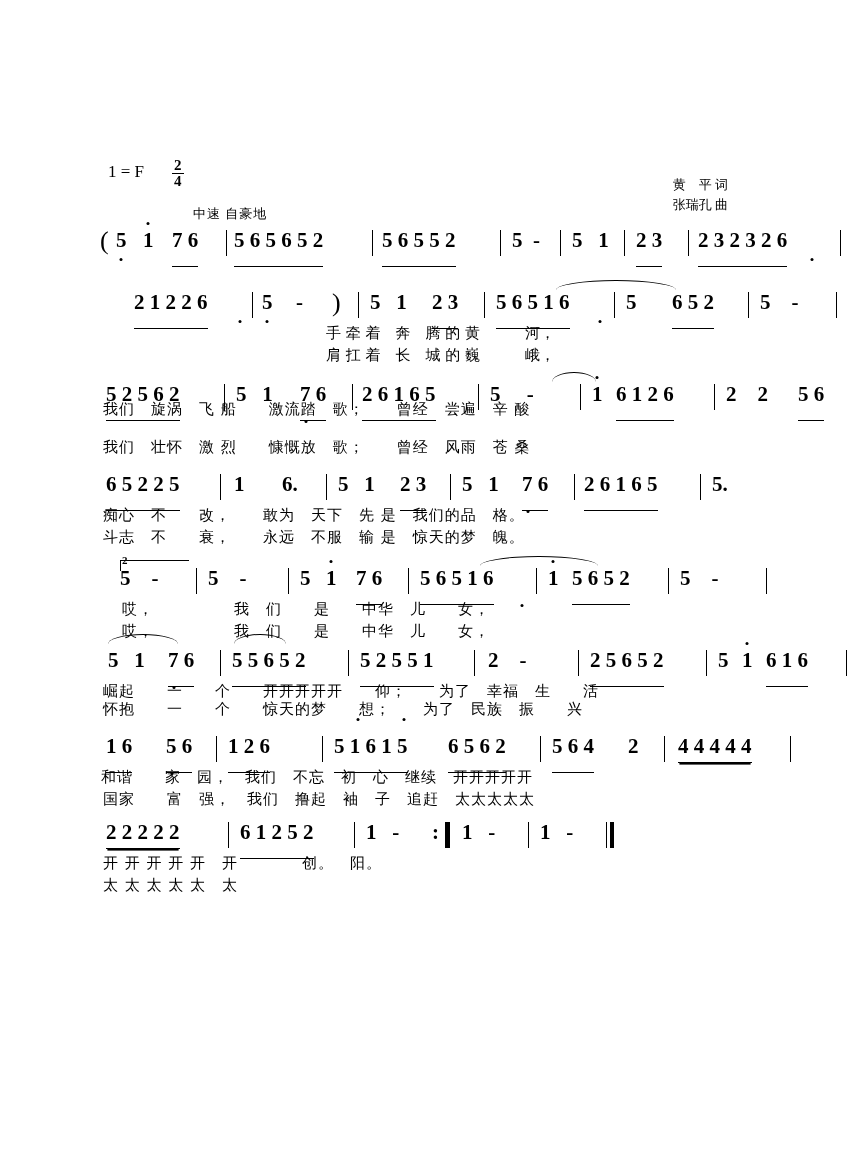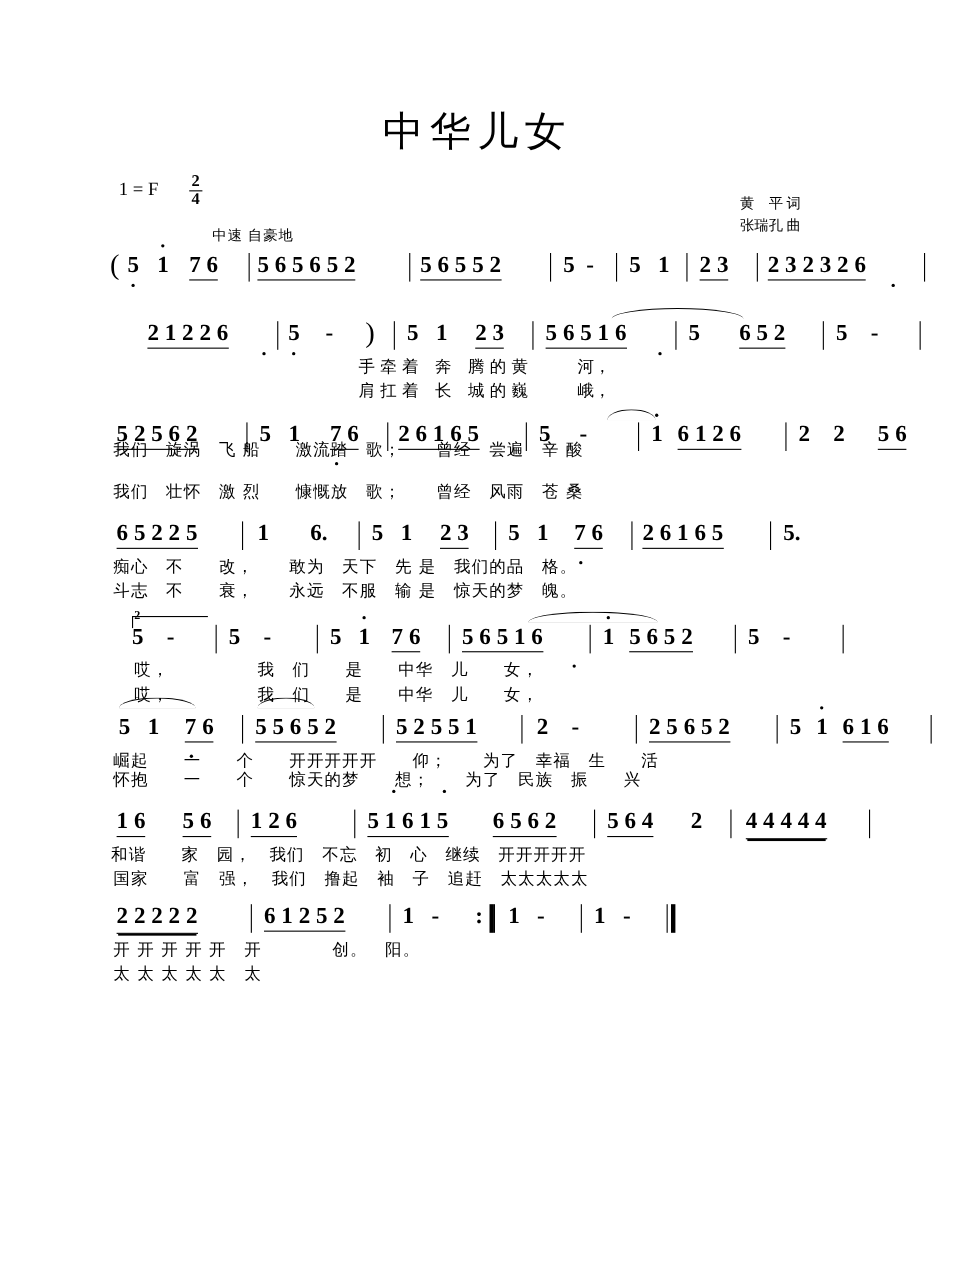--- a/index.html
+++ b/index.html
@@ -90,21 +90,21 @@
   }
   .cell {
     position: absolute;
     font-size: 21px;
     font-weight: bold;
     letter-spacing: 0;
     white-space: nowrap;
   }
   .under1 {
     border-bottom: 1.6px solid #000;
-    padding-bottom: 1px;
+    padding-bottom: 13px;
   }
   .under2 {
     border-bottom: 1.6px solid #000;
     padding-bottom: 3px;
     box-shadow: 0 3px 0 -1.4px #000;
   }
   .bar {
     position: absolute;
     width: 1.4px;
     background: #000;
@@ -179,21 +179,20 @@
     position: absolute;
     border-left: 1.3px solid #000;
     border-top: 1.3px solid #000;
   }
 </style>
 </head>
 <body>
 
 <div class="page">
 
-  <div class="title">中华儿女</div>
 
   <div class="keysig">1 = F</div>
 
   <div class="meter">
     <span class="top">2</span>
     <span class="bot">4</span>
   </div>
 
   <div class="credits">
     <div>黄　平 词</div>

